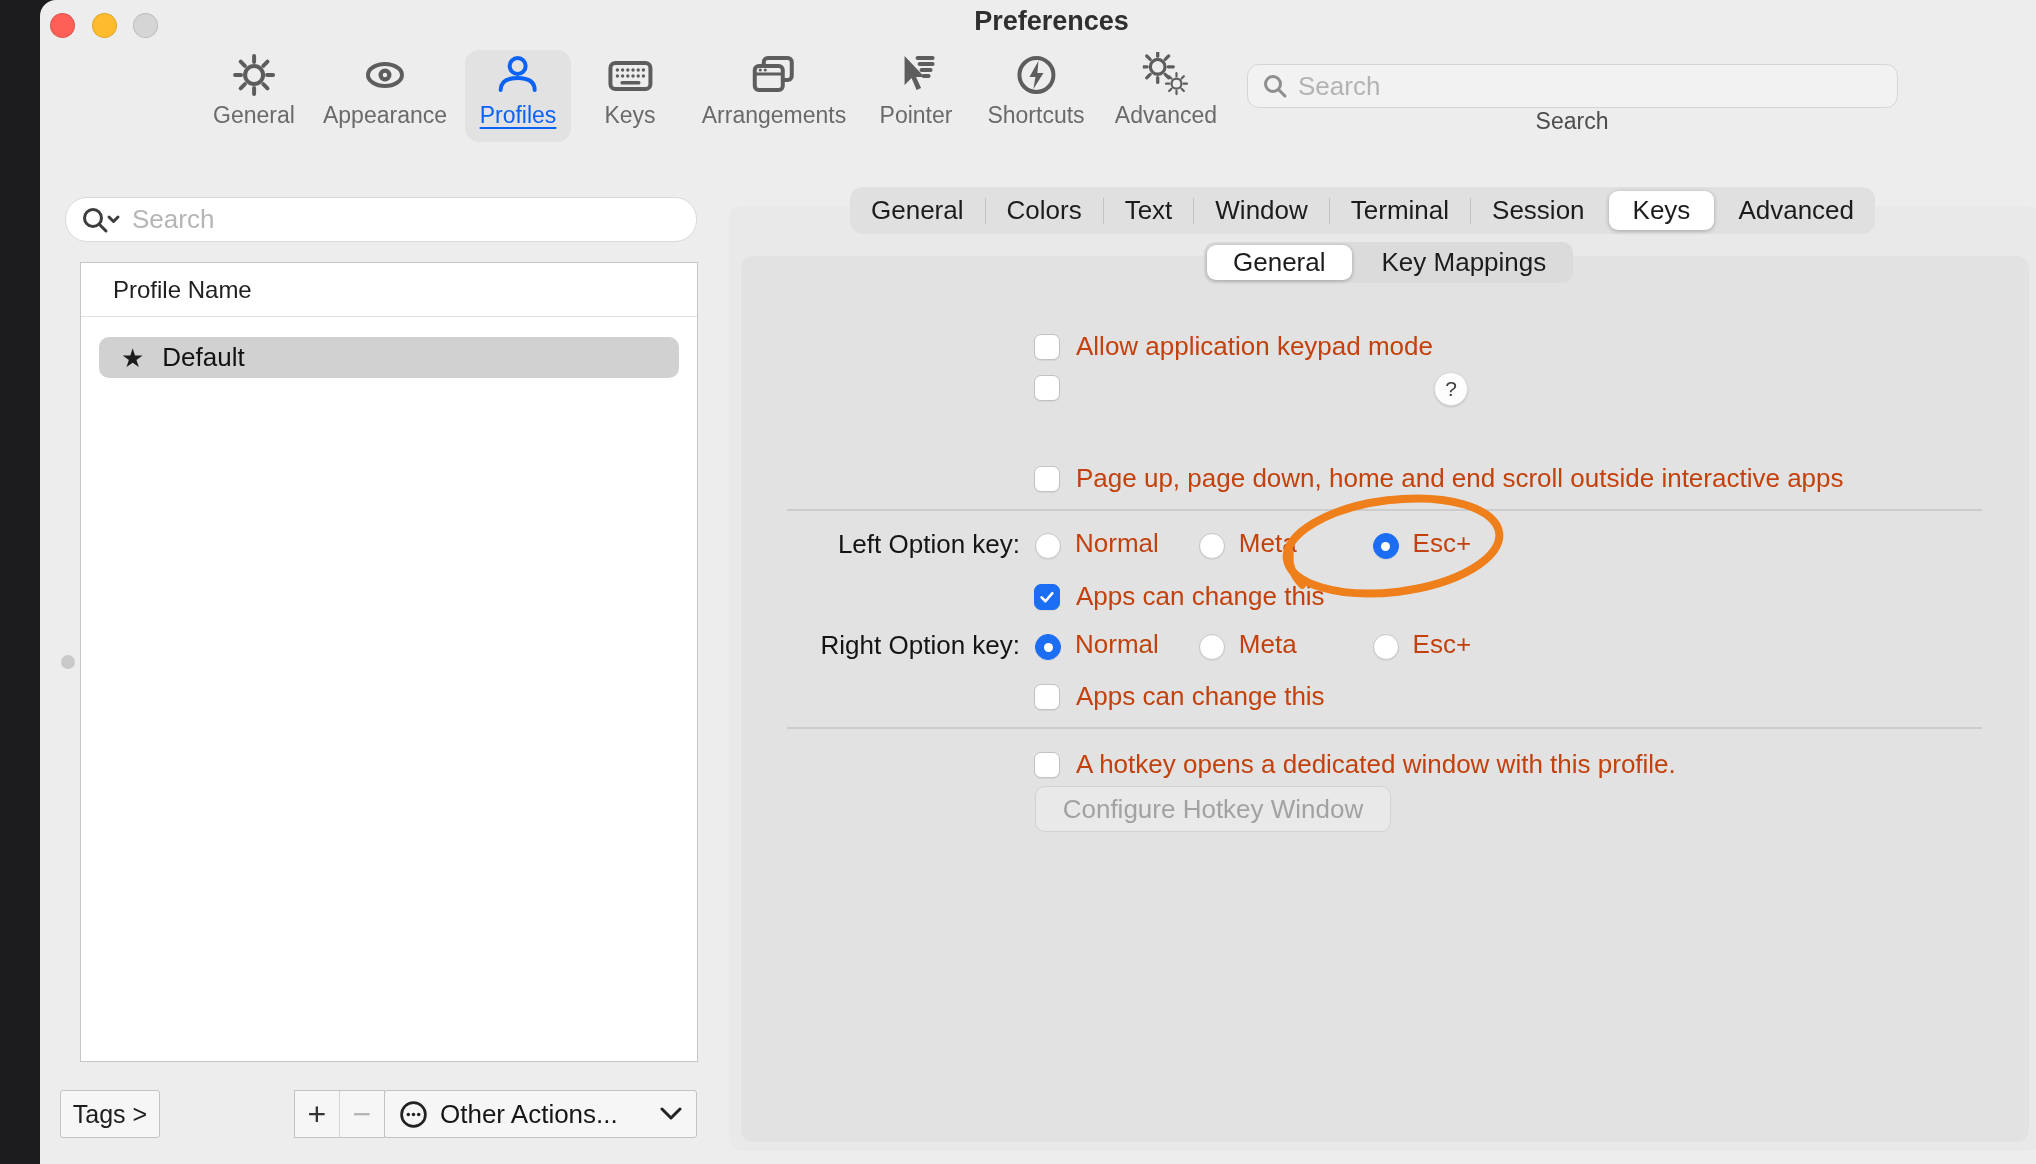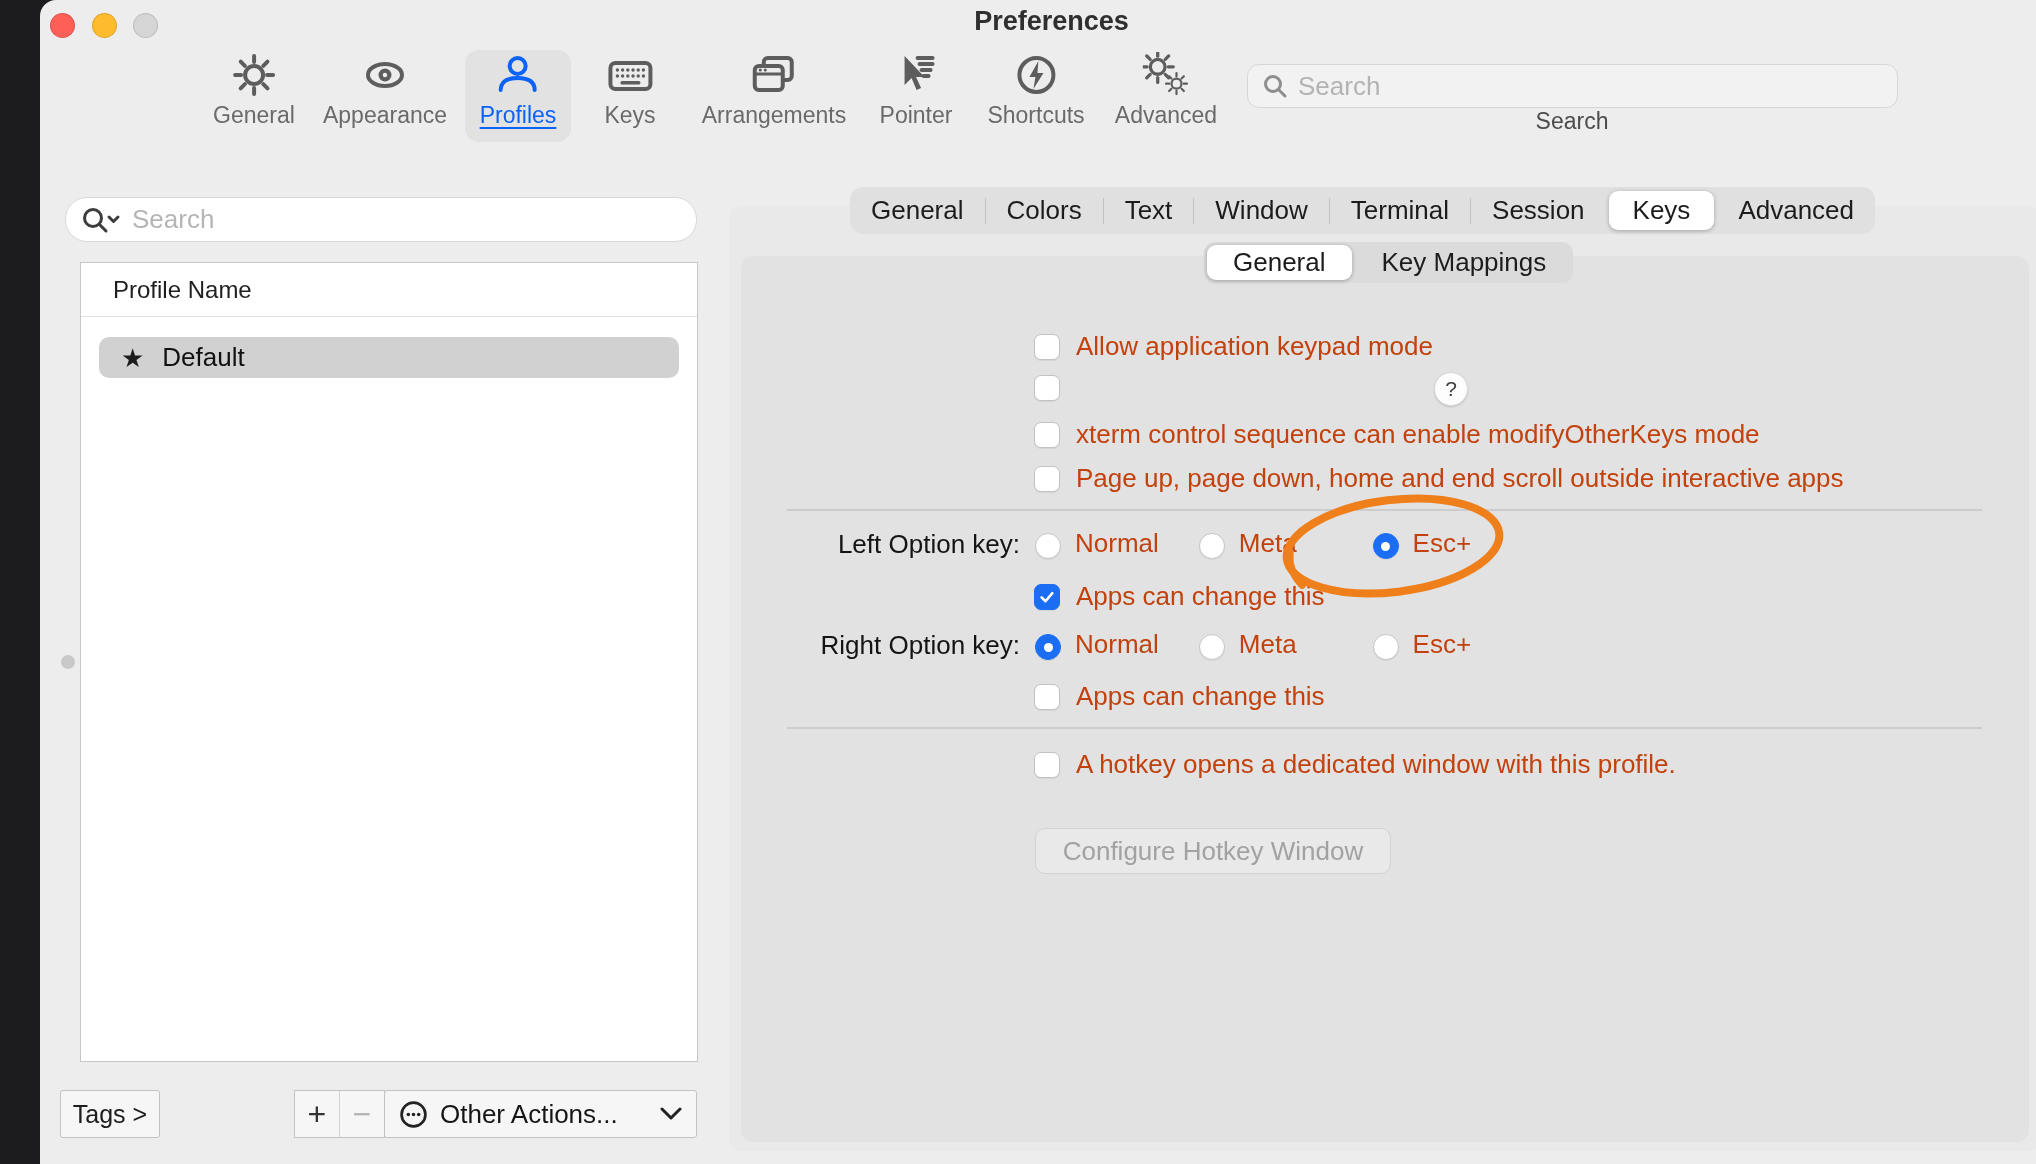--- a/index.html
+++ b/index.html
@@ -73,21 +73,21 @@
   .radio { width:26px; height:26px; border-radius:50%; background:#fff; border:1px solid #c6c6c6;
            display:inline-flex; align-items:center; justify-content:center; box-shadow:0 1px 1px rgba(0,0,0,.06); }
   .radio.on { background:#1b6ef3; border-color:#1b6ef3; }
   .radio.on::after { content:""; width:9px; height:9px; border-radius:50%; background:#fff; }
   .optgroup { position:absolute; display:flex; align-items:flex-end; }
   .optlabel { position:absolute; width:300px; text-align:right; font-size:26px; color:#141414; white-space:nowrap; }
   .divider { position:absolute; height:2px; background:#cccccc; }
   #help-btn { position:absolute; left:1394px; top:372px; width:34px; height:34px; border-radius:50%; background:#fdfdfd;
               border:1px solid #d8d8d8; box-shadow:0 1px 2px rgba(0,0,0,.15); font-size:21px; color:#3c3c3c;
               display:flex; align-items:center; justify-content:center; }
-  #configure-btn { position:absolute; left:995px; top:828px; width:356px; height:46px; border-radius:10px;
+  #configure-btn { position:absolute; left:995px; top:786px; width:356px; height:46px; border-radius:10px;
                    background:#e9e9e9; border:1px solid #d2d2d2; font-size:26px; color:#a2a2a2;
                    display:flex; align-items:center; justify-content:center; white-space:nowrap; }
   #annotation { position:absolute; left:1228px; top:486px; width:250px; height:122px; pointer-events:none; }
   svg.lineicon { stroke:#5d5d5d; fill:none; stroke-width:4; }
 </style>
 </head>
 <body>
 
 <div id="stage">
   <svg width="0" height="0" style="position:absolute">
@@ -277,24 +277,20 @@
     </div>
 
     <div class="chkrow" style="left:994px; top:331px">
       <span class="cb"></span>
       <span class="clabel">Allow application keypad mode</span>
     </div>
     <div class="chkrow" style="left:994px; top:375px">
       <span class="cb"></span>
     </div>
     <div id="help-btn">?</div>
-    <div class="chkrow" style="left:994px; top:419px">
-      <span class="cb"></span>
-      <span class="clabel">xterm control sequence can enable modifyOtherKeys mode</span>
-    </div>
     <div class="chkrow" style="left:994px; top:463px">
       <span class="cb"></span>
       <span class="clabel">Page up, page down, home and end scroll outside interactive apps</span>
     </div>
 
     <div class="divider" style="left:747px; top:509px; width:1195px"></div>
 
     <div class="optlabel" style="left:680px; top:529px">Left Option key:</div>
     <div class="optgroup" style="left:995px; top:528px; gap:14px">
       <span class="radio"></span>

